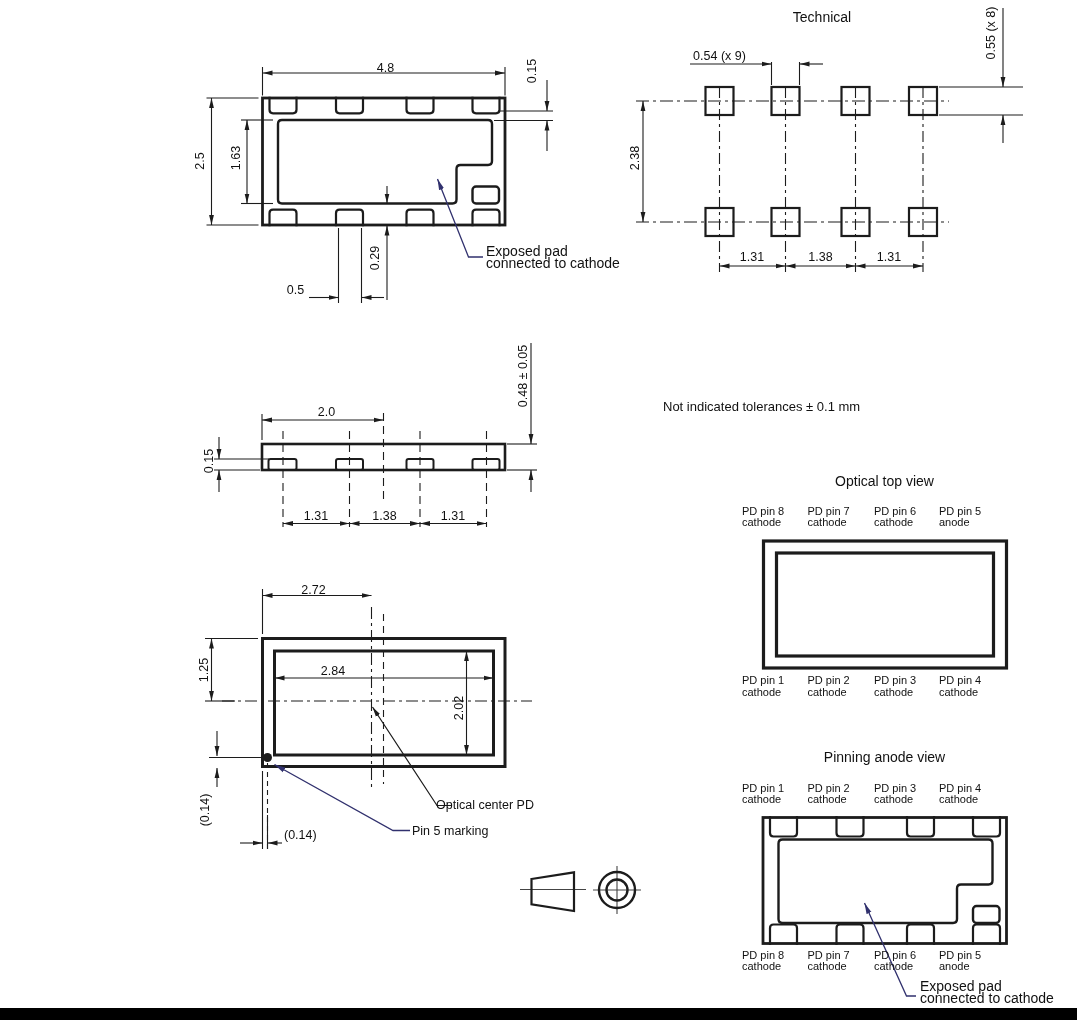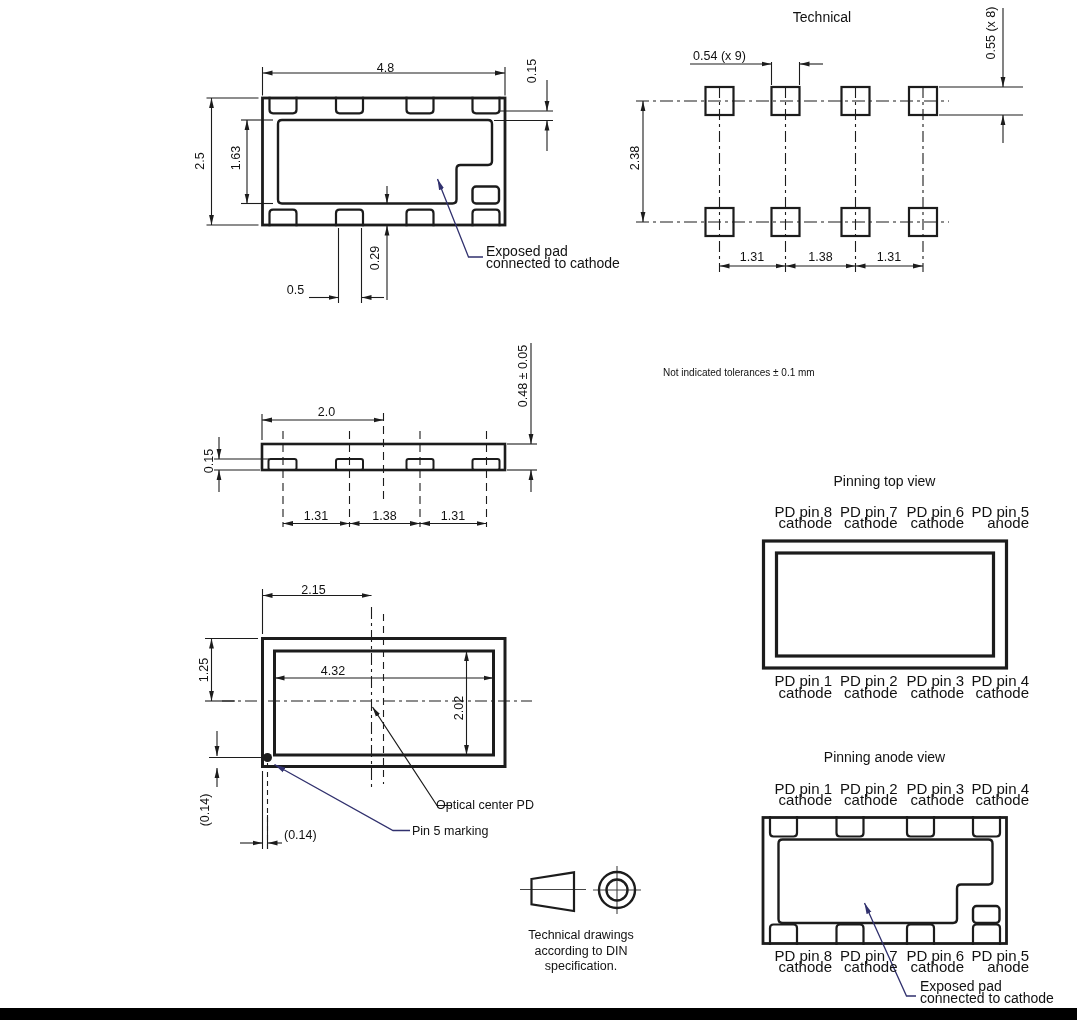--- a/index.html
+++ b/index.html
@@ -6,23 +6,23 @@
   * { margin:0; padding:0; box-sizing:border-box; }
   body { background:#e8e8e8; font-family:"Liberation Sans", sans-serif; }
   #canvas { position:relative; width:1077px; height:1020px; background:var(--bg); overflow:hidden; color:#111; }
   svg.draw { position:absolute; left:0; top:0; color:var(--line); }
   .navy { color:var(--leader); }
   .hlab { position:absolute; transform:translate(-50%,-50%); white-space:nowrap; font-size:12.5px; color:#111; }
   .vlab { position:absolute; transform:translate(-50%,-50%) rotate(-90deg); white-space:nowrap; font-size:12.5px; color:#111; }
   .ltext { position:absolute; white-space:nowrap; font-size:12.5px; color:#111; }
   .title { font-size:14px; }
   .note2 { position:absolute; font-size:14px; line-height:12px; white-space:nowrap; color:#111; }
-  .pincol { position:absolute; width:90px; text-align:right; font-size:15px; line-height:11.8px; color:#111; }
+  .pincol { position:absolute; width:90px; text-align:left; font-size:11px; line-height:11.8px; color:#111; }
   .din-note { position:absolute; left:519px; top:928px; width:124px; text-align:center; font-size:12.5px; line-height:15.5px; color:#111; }
-  .tol { font-size:10px; }
+  .tol { font-size:13px;margin-top:32px; }
   .bottom-bar { position:absolute; left:0; top:1008px; width:1077px; height:12px; background:var(--bar); }
 </style>
 </head>
 <body>
 
 <div id="canvas">
 
 <svg class="draw" width="1077" height="1020" viewBox="0 0 1077 1020" fill="none">
   <defs>
     <marker id="arrB" viewBox="0 0 10 6" refX="10" refY="3" markerWidth="10" markerHeight="6" markerUnits="userSpaceOnUse" orient="auto-start-reverse">
@@ -234,30 +234,30 @@
 
 <span class="hlab" style="left:326.5px; top:411.5px">2.0</span>
 <span class="vlab" style="left:208.5px; top:460.5px">0.15</span>
 <span class="vlab" style="left:522.5px; top:376px">0.48 ± 0.05</span>
 <span class="hlab" style="left:316px; top:516px">1.31</span>
 <span class="hlab" style="left:384.5px; top:516px">1.38</span>
 <span class="hlab" style="left:453px; top:516px">1.31</span>
 
 <span class="ltext tol" style="left:663px; top:367px">Not indicated tolerances ± 0.1 mm</span>
 
-<span class="hlab" style="left:313.5px; top:589.5px">2.15</span>
+<span class="hlab" style="left:313.5px; top:589.5px">2.72</span>
 <span class="vlab" style="left:204px; top:670px">1.25</span>
-<span class="hlab" style="left:333px; top:671px">4.32</span>
+<span class="hlab" style="left:333px; top:671px">2.84</span>
 <span class="vlab" style="left:459px; top:708px">2.02</span>
 <span class="vlab" style="left:204.5px; top:810px">(0.14)</span>
 <span class="ltext" style="left:284px; top:827.5px">(0.14)</span>
 <span class="ltext" style="left:436px; top:798px">Optical center PD</span>
 <span class="ltext" style="left:412px; top:824px">Pin 5 marking</span>
 
-<span class="hlab title" style="left:884.5px; top:480.5px">Pinning top view</span>
+<span class="hlab title" style="left:884.5px; top:480.5px">Optical top view</span>
 <div class="pincol" style="left:742px; top:505.5px">
       <div>PD pin 8</div>
       <div>cathode</div>
     </div>
 <div class="pincol" style="left:807.5px; top:505.5px">
       <div>PD pin 7</div>
       <div>cathode</div>
     </div>
 <div class="pincol" style="left:874px; top:505.5px">
       <div>PD pin 6</div>
@@ -315,21 +315,16 @@
     </div>
 <div class="pincol" style="left:939px; top:949.5px">
       <div>PD pin 5</div>
       <div>anode</div>
     </div>
 <div class="note2" style="left:920px; top:979.5px">
   <div>Exposed pad</div>
   <div>connected to cathode</div>
 </div>
 
-<div class="din-note">
-  <div>Technical drawings</div>
-  <div>according to DIN</div>
-  <div>specification.</div>
+
+<div class="bottom-bar"></div>
+
 </div>
 
-<div class="bottom-bar"></div>
-
-</div>
-
 </body></html>

